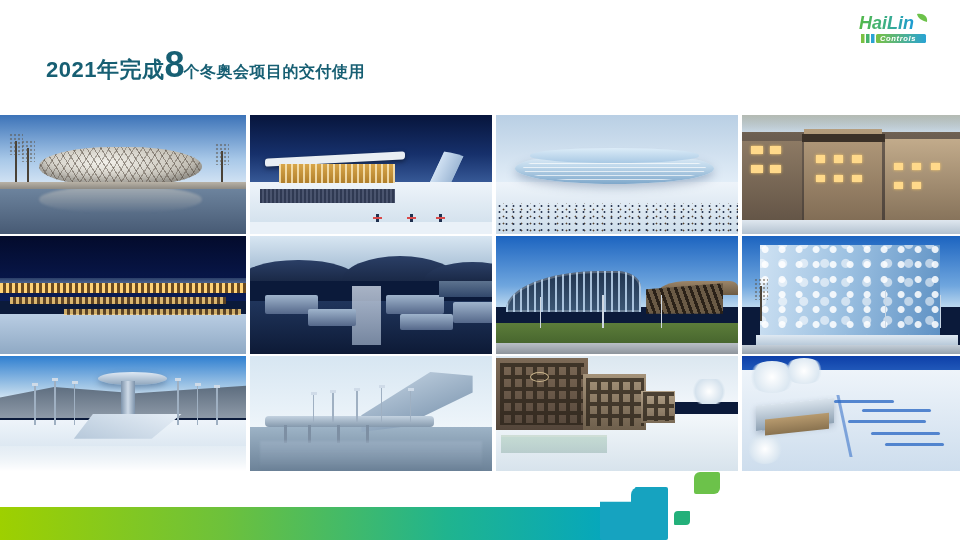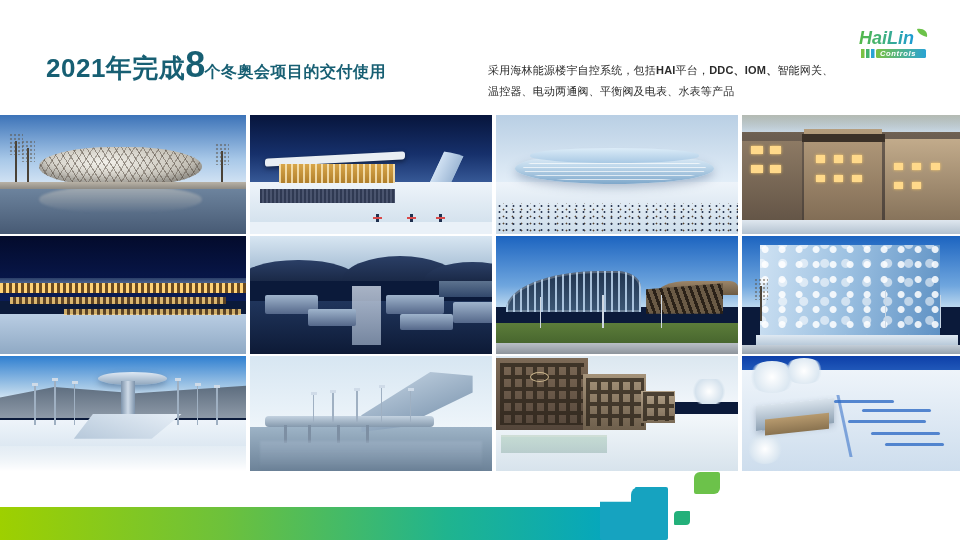--- a/index.html
+++ b/index.html
@@ -11,33 +11,33 @@
   .slide{position:absolute;inset:0;background:#fff;}
 
   
   .header{position:absolute;left:0;top:0;width:960px;height:115px;}
 
   .title{
     position:absolute;left:46px;top:47px;
     color:#175f73;font-weight:bold;white-space:nowrap;
     letter-spacing:.5px;
   }
-  .title .t-pre{font-size:26px;line-height:1;vertical-align:baseline;}
+  .title .t-pre{font-size:22px;line-height:1;vertical-align:baseline;}
   .title .t-num{font-size:36px;line-height:1;vertical-align:baseline;letter-spacing:-1px;}
   .title .t-post{font-size:16px;line-height:1;vertical-align:baseline;}
 
   .subtitle{
     position:absolute;left:488px;top:60px;width:352px;
     font-size:11px;line-height:21px;color:#2b2b2b;
     letter-spacing:.2px;
   }
   .subtitle .b{font-weight:bold;}
 
   
-  .logo{position:absolute;left:857px;top:25px;width:92px;height:40px;}
+  .logo{position:absolute;left:857px;top:10px;width:92px;height:40px;}
   .logo svg{display:block;}
 
   
   .grid{
     position:absolute;left:0;top:115px;width:960px;height:352px;
     display:grid;
     grid-template-columns:246px 242px 242px 230px;
     grid-template-rows:119px 118px 115px;
     column-gap:4px;row-gap:2px;
   }
@@ -197,23 +197,20 @@
 <body>
 
 <div class="slide">
 
   <div class="header">
 
     <div class="title">
       <span class="t-pre">2021年完成</span><span class="t-num">8</span><span class="t-post">个冬奥会项目的交付使用</span>
     </div>
 
-    <div class="subtitle">
-      <span>采用海林能源楼宇自控系统，包括</span><span class="b">HAI</span><span>平台，</span><span class="b">DDC、IOM、</span><span>智能</span><span>网关、温控器、电动两通阀、平衡阀及电表、水表等产品</span>
-    </div>
 
     <div class="logo">
       <svg width="92" height="40" viewBox="0 0 92 40">
         <defs>
           <linearGradient id="gwd" x1="0" y1="0" x2="1" y2="0">
             <stop offset="0%" stop-color="#55b948"></stop>
             <stop offset="45%" stop-color="#3fb07f"></stop>
             <stop offset="100%" stop-color="#1b9ad6"></stop>
           </linearGradient>
           <linearGradient id="gbar" x1="0" y1="0" x2="1" y2="0">

